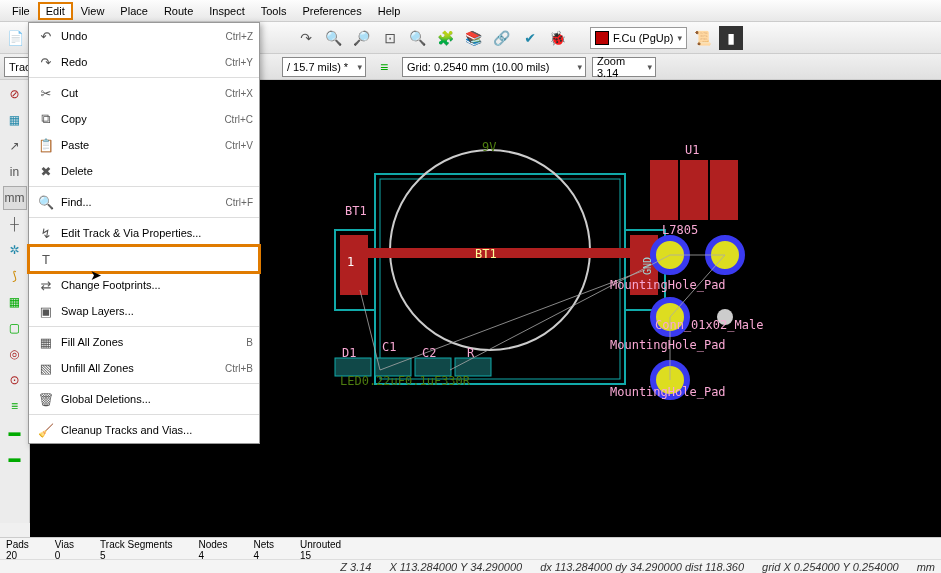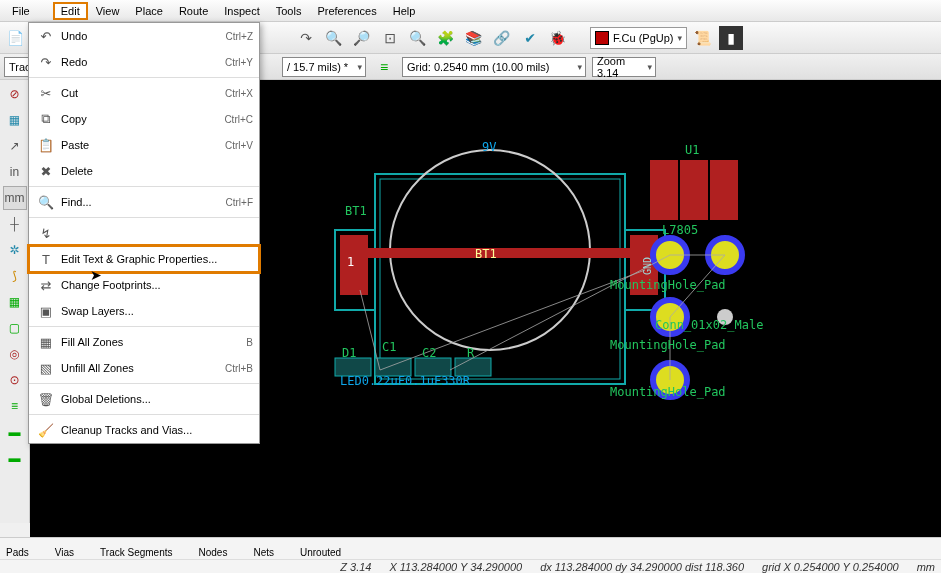--- a/index.html
+++ b/index.html
@@ -1,54 +1,54 @@
 <!DOCTYPE html>
 <html><head>
 <meta charset="utf-8">
 <style>
   * { box-sizing: border-box; margin: 0; padding: 0; font-family: sans-serif; font-size: 11px; }
   body { width: 941px; height: 573px; background: #f0f0f0; overflow: hidden; position: relative; }
 
   .menubar { height: 22px; background: linear-gradient(#fdfdfd,#e8e8e8); border-bottom: 1px solid #ccc; display: flex; align-items: center; padding-left: 4px; }
   .menubar-item { padding: 3px 8px; cursor: default; }
-  .menubar-item.active { border: 2px solid #e07b00; background: #fff; padding: 1px 6px; margin-left: 15px; }
+  .menubar-item.active { border: 2px solid #e07b00; background: #fff; padding: 1px 6px; }
 
   .toolbar1 { height: 32px; background: linear-gradient(#fafafa,#e5e5e5); border-bottom: 1px solid #ccc; display: flex; align-items: center; padding: 0 4px; gap: 4px; }
   .toolbar2 { height: 26px; background: linear-gradient(#f0f0f0,#e0e0e0); border-bottom: 1px solid #ccc; display: flex; align-items: center; padding: 0 4px; gap: 6px; }
 
   .tbtn { width: 24px; height: 24px; border: 1px solid transparent; display: flex; align-items: center; justify-content: center; font-size: 14px; color: #555; background: transparent; }
 
   .layer-sel { height: 22px; border: 1px solid #999; background: #fff; display: flex; align-items: center; padding: 0 4px; gap: 4px; min-width: 90px; }
   .layer-swatch { width: 14px; height: 14px; background: #b00; border: 1px solid #000; }
   .tsel { height: 20px; border: 1px solid #888; background: #fff; padding: 0 14px 0 4px; display: flex; align-items: center; position: relative; }
   .tsel::after { content: "▾"; position: absolute; right: 3px; font-size: 9px; color: #555; }
 
   .left-toolbar { position: absolute; left: 0; top: 80px; width: 30px; bottom: 50px; background: #ececec; border-right: 1px solid #ccc; display: flex; flex-direction: column; align-items: center; gap: 2px; padding-top: 2px; }
   .ltbtn { width: 24px; height: 24px; display: flex; align-items: center; justify-content: center; font-size: 12px; color: #555; }
 
   .canvas-area { position: absolute; left: 30px; top: 80px; right: 0; bottom: 36px; background: #000; overflow: hidden; }
   .dot-grid { position: absolute; inset: 0; background-image: radial-gradient(#444 0.6px, transparent 0.6px); background-size: 14px 14px; }
 
-  .pcb-label { position: absolute; color: #22c55e; font-size: 12px; font-family: monospace; white-space: nowrap; }
-  .pcb-label.w { color: #0ea5e9; }
+  .pcb-label { position: absolute; color: #f9a8d4; font-size: 12px; font-family: monospace; white-space: nowrap; }
+  .pcb-label.w { color: #4d7c0f; }
   .pcb-label.gnd { color: #9ed5d5; transform: rotate(-90deg); transform-origin: left top; font-size: 10px; }
 
   .menu-popup { position: absolute; left: 28px; top: 22px; width: 232px; background: #fff; border: 1px solid #999; box-shadow: 2px 2px 6px rgba(0,0,0,0.3); z-index: 100; }
   .menu-row { display: flex; align-items: center; height: 26px; padding: 0 6px; }
   .menu-icon { width: 22px; height: 22px; margin-right: 4px; display: flex; align-items: center; justify-content: center; font-size: 13px; color: #555; }
   .menu-label { flex: 1; }
   .menu-shortcut { color: #666; font-size: 10px; }
   .menu-sep { height: 1px; background: #ddd; margin: 2px 0; }
   .menu-row.hl { background: #fff; outline: 3px solid #e07b00; outline-offset: -1px; position: relative; z-index: 2; }
   .cursor-ptr { position: absolute; left: 90px; top: 267px; z-index: 200; font-size: 14px; color: #000; pointer-events: none; }
 
   .hscroll { position: absolute; left: 30px; right: 0; bottom: 20px; height: 16px; background: #eee; border-top: 1px solid #ccc; display: flex; align-items: center; }
   .hscroll .thumb { width: 20px; height: 12px; background: #ccc; border: 1px solid #999; margin-left: 505px; }
 
-  .status-top { position: absolute; left: 0; right: 0; bottom: 14px; height: 22px; background: #f4f4f4; border-top: 1px solid #ccc; display: flex; padding: 8px 6px; }
+  .status-top { position: absolute; left: 0; right: 0; bottom: 14px; height: 22px; background: #f4f4f4; border-top: 1px solid #ccc; display: flex; padding: 0 6px; }
   .status-top .cell { margin-right: 26px; line-height: 11px; padding-top: 1px; }
   .status-top .cell .k { font-size: 10px; }
   .status-top .cell .v { font-size: 10px; }
   .status-bot { position: absolute; left: 0; right: 0; bottom: 0; height: 14px; background: #f4f4f4; border-top: 1px solid #ddd; display: flex; align-items: center; font-size: 10px; color: #333; }
   .status-bot span { margin-right: 18px; font-style: italic; }
   .status-bot .spacer { flex: 1; }
 </style>
 </head>
 <body>
 
@@ -205,25 +205,25 @@
     </div>
     <div class="menu-sep"></div>
     <div class="menu-row">
       <div class="menu-icon">🔍</div>
       <div class="menu-label">Find...</div>
       <div class="menu-shortcut">Ctrl+F</div>
     </div>
     <div class="menu-sep"></div>
     <div class="menu-row">
       <div class="menu-icon">↯</div>
+      <div class="menu-label">Edit Track &amp; Via Properties...</div>
       <div class="menu-shortcut"></div>
     </div>
     <div class="menu-row hl">
       <div class="menu-icon">T</div>
-      <div class="menu-label">Edit Text &amp; Graphic Properties...</div>
       <div class="menu-shortcut"></div>
     </div>
     <div class="menu-row">
       <div class="menu-icon">⇄</div>
       <div class="menu-label">Change Footprints...</div>
       <div class="menu-shortcut"></div>
     </div>
     <div class="menu-row">
       <div class="menu-icon">▣</div>
       <div class="menu-label">Swap Layers...</div>

